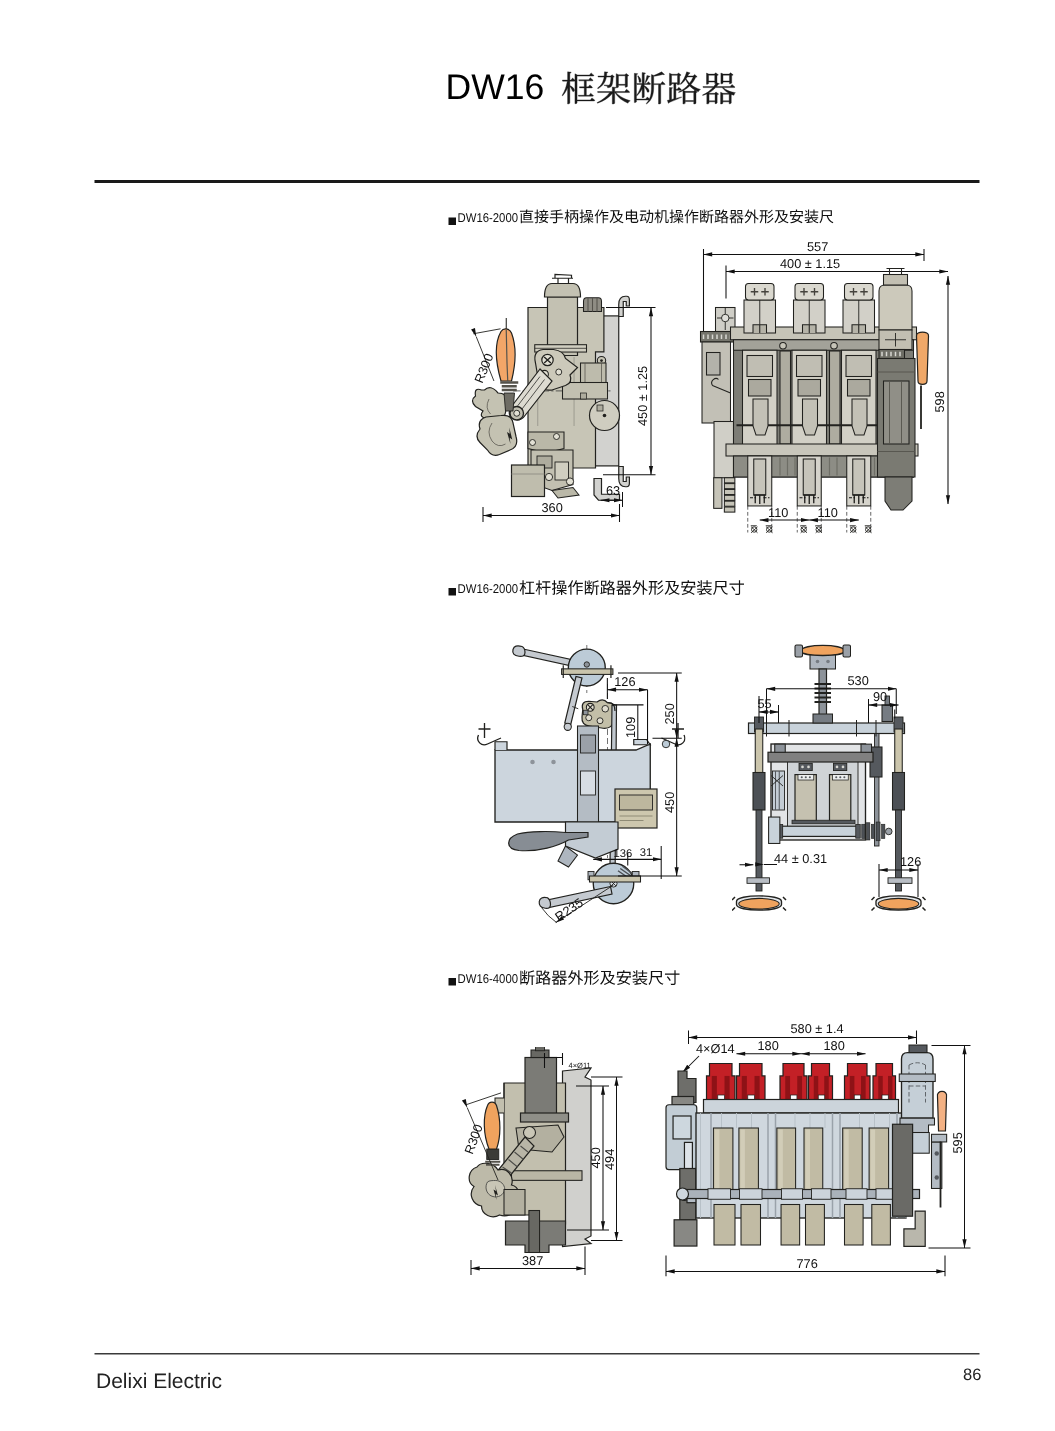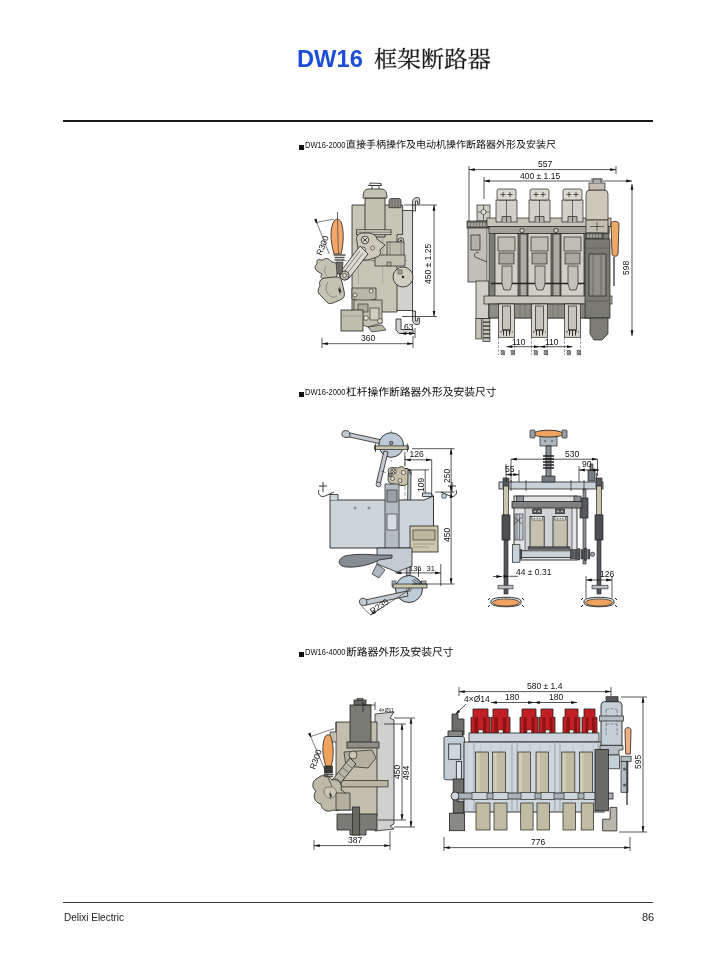--- a/index.html
+++ b/index.html
@@ -16,21 +16,21 @@
 <defs>
 <marker id="aL" markerWidth="6.5" markerHeight="4" refX="0.2" refY="2" orient="auto" markerUnits="userSpaceOnUse">
         <path d="M0,2 L6,0.6 L6,3.4 Z" fill="#111"></path>
       </marker>
 <marker id="aR" markerWidth="6.5" markerHeight="4" refX="5.8" refY="2" orient="auto" markerUnits="userSpaceOnUse">
         <path d="M6,2 L0,0.6 L0,3.4 Z" fill="#111"></path>
       </marker>
 </defs>
 </svg>
 
-<div class="abs" style="left:297px;top:48px;font-weight:bold;font-size:23.7px;color:#1d4ed8;line-height:1;text-align:center;">DW16</div>
+<div class="abs" style="left:297px;top:48px;font-weight:normal;font-size:23.7px;color:#000000;line-height:1;text-align:center;">DW16</div>
 
 <svg class="abs" style="left:374px;top:45px;" width="120" height="29" viewBox="0 -22.5 120 29">
     <path d="M9.3 -17.5V-14.1C8.6 -14.7 7.7 -15.5 7.7 -15.5L6.7 -14.1H5.9V-18.7C6.5 -18.8 6.7 -19 6.8 -19.4L4.4 -19.6V-14.1H0.9L1.1 -13.4H4.2C3.6 -9.9 2.5 -6.6 0.7 -3.9L1.1 -3.6C2.5 -5.2 3.6 -7 4.4 -9V1.8H4.8C5.3 1.8 5.9 1.5 5.9 1.2V-10C6.6 -9 7.4 -7.7 7.7 -6.7C9.1 -5.6 10.3 -8.4 5.9 -10.5V-13.4H8.9C9.1 -13.4 9.2 -13.5 9.3 -13.5V1.6H9.5C10.3 1.6 10.7 1.2 10.7 1.1V-0.2H22C22.3 -0.2 22.5 -0.3 22.6 -0.6C21.9 -1.3 20.6 -2.2 20.6 -2.2L19.6 -0.9H10.7V-16.8H21.4C21.7 -16.8 21.9 -17 22 -17.2C21.2 -17.9 20.1 -18.9 20.1 -18.9L19 -17.5H11L9.3 -18.3ZM12.3 -9.6 12.4 -8.9H15.5V-4H11.5L11.7 -3.4H21.1C21.4 -3.4 21.7 -3.5 21.7 -3.7C21 -4.4 19.8 -5.4 19.8 -5.4L18.8 -4H16.9V-8.9H20.4C20.8 -8.9 21 -9 21 -9.3C20.4 -10 19.2 -10.9 19.2 -10.9L18.2 -9.6H16.9V-13.6H20.8C21.1 -13.6 21.4 -13.8 21.4 -14C20.7 -14.7 19.5 -15.7 19.5 -15.7L18.5 -14.3H11.8L12 -13.6H15.5V-9.6Z M36.8 -17.6V-9H37C37.7 -9 38.3 -9.3 38.3 -9.5V-10.6H42.8V-9.4H43C43.5 -9.4 44.3 -9.8 44.3 -9.9V-16.7C44.7 -16.8 45.1 -17 45.2 -17.2L43.4 -18.5L42.6 -17.6H38.4L36.8 -18.4ZM42.8 -11.3H38.3V-17H42.8ZM29 -19.6C28.9 -18.7 28.9 -17.8 28.8 -16.8H24.6L24.8 -16.1H28.7C28.4 -13.6 27.3 -10.9 24.3 -8.7L24.7 -8.4C28.6 -10.6 29.8 -13.5 30.3 -16.1H33.3C33.2 -13.2 32.8 -11.3 32.3 -11C32.2 -10.8 31.9 -10.7 31.6 -10.7C31.1 -10.7 29.6 -10.8 28.9 -10.9L28.8 -10.5C29.6 -10.4 30.4 -10.2 30.7 -10C31 -9.8 31.1 -9.4 31.1 -9C31.9 -9 32.7 -9.2 33.3 -9.6C34.1 -10.3 34.6 -12.4 34.8 -16C35.2 -16.1 35.5 -16.2 35.6 -16.3L34 -17.7L33.1 -16.8H30.4C30.4 -17.5 30.5 -18.2 30.5 -18.8C31 -18.9 31.2 -19.1 31.3 -19.4ZM34.2 -9.5V-6.5H24.4L24.5 -5.8H32.5C30.6 -3.2 27.6 -0.7 24.1 0.9L24.3 1.3C28.5 -0.1 32 -2.4 34.2 -5.2V1.8H34.5C35.1 1.8 35.8 1.5 35.8 1.3V-5.8H35.9C37.9 -2.6 41.2 -0 44.7 1.3C44.9 0.5 45.4 -0 46.1 -0.1L46.1 -0.4C42.6 -1.2 38.8 -3.3 36.6 -5.8H45.2C45.5 -5.8 45.8 -5.9 45.8 -6.2C45 -7 43.7 -8 43.7 -8L42.5 -6.5H35.8V-8.6C36.4 -8.7 36.6 -8.9 36.7 -9.2Z M51.4 -17 51.1 -16.9C51.6 -15.8 52.1 -14.1 52.1 -12.8C53.2 -11.6 54.5 -14.3 51.4 -17ZM57.3 -17.2C57 -15.6 56.5 -13.8 56.1 -12.6L56.5 -12.4C57.2 -13.4 58 -14.9 58.5 -16.1C59 -16.1 59.3 -16.3 59.4 -16.6ZM54.1 -19.1V-11.9H50.5L50.7 -11.2H53.7C53 -8.6 51.9 -6 50.4 -4L50.7 -3.7C52.1 -5 53.3 -6.6 54.1 -8.3V-2.4H54.4C54.9 -2.4 55.5 -2.7 55.5 -2.9V-9.8C56.3 -8.8 57.3 -7.3 57.5 -6.2C58.9 -5.1 60 -8.1 55.5 -10.3V-11.2H59.2C59.5 -11.2 59.7 -11.3 59.8 -11.6C59.2 -12.2 58.2 -13 58.2 -13L57.3 -11.9H55.5V-18.2C56.1 -18.3 56.3 -18.5 56.3 -18.8ZM67.1 -19.6C65.9 -18.9 63.8 -17.9 61.9 -17.2L60.3 -17.8V-9.8C60.3 -6.8 60.1 -4 59 -1.6L57.5 -2.8L56.5 -1.5H50.3V-17.8C50.9 -17.9 51.1 -18.1 51.1 -18.4L48.9 -18.6V0.9H49.2C49.7 0.9 50.3 0.6 50.3 0.4V-0.8H58.6C58.1 0 57.5 0.8 56.8 1.5L57.1 1.8C61.3 -1.2 61.8 -5.7 61.8 -9.8V-11.1H65V1.8H65.3C66.1 1.8 66.5 1.5 66.5 1.3V-11.1H68.9C69.2 -11.1 69.5 -11.2 69.5 -11.4C68.8 -12.1 67.6 -13.1 67.6 -13.1L66.5 -11.7H61.8V-16.6C63.9 -16.9 66.3 -17.5 67.8 -17.9C68.4 -17.7 68.8 -17.7 69 -17.9Z M83.8 -19.6C82.9 -16.3 81.2 -13.3 79.5 -11.5L79.8 -11.2C81 -12.1 82.1 -13.2 83.1 -14.5C83.6 -13.3 84.3 -12.2 85 -11.2C83.3 -9.1 81 -7.4 78.3 -6.1L78.5 -5.8C79.5 -6.1 80.4 -6.5 81.3 -7V1.8H81.5C82.3 1.8 82.8 1.5 82.8 1.4V0.2H88.5V1.8H88.8C89.5 1.8 90 1.4 90 1.3V-5.8C90.5 -5.8 90.8 -6 90.9 -6.2L89.2 -7.5L88.5 -6.6H83L81.6 -7.2C83.2 -8 84.6 -9.1 85.8 -10.2C87.3 -8.7 89.1 -7.4 91.6 -6.4C91.8 -7.1 92.3 -7.5 92.9 -7.7L92.9 -7.9C90.3 -8.6 88.2 -9.7 86.6 -11.1C88 -12.6 89 -14.3 89.8 -16C90.3 -16.1 90.6 -16.1 90.8 -16.3L89.1 -17.9L88.1 -16.9H84.5C84.8 -17.4 85 -17.9 85.2 -18.4C85.7 -18.4 86 -18.6 86.1 -18.9ZM82.8 -0.5V-5.9H88.5V-0.5ZM88.1 -16.2C87.5 -14.7 86.7 -13.3 85.7 -12C84.8 -12.9 84.1 -13.9 83.4 -15C83.7 -15.4 83.9 -15.8 84.2 -16.2ZM77.7 -17.3V-12.4H73.7V-17.3ZM72.3 -18V-10.5H72.5C73.2 -10.5 73.7 -10.9 73.7 -11V-11.7H75.2V-1.6L73.7 -1.2V-8.4C74.1 -8.5 74.3 -8.7 74.4 -9L72.3 -9.2V-0.9L70.9 -0.6L71.6 1.4C71.9 1.3 72.1 1.1 72.2 0.8C75.7 -0.6 78.4 -1.7 80.4 -2.6L80.3 -2.9L76.6 -1.9V-7.3H79.7C80 -7.3 80.2 -7.5 80.3 -7.7C79.6 -8.4 78.5 -9.3 78.5 -9.3L77.5 -8H76.6V-11.7H77.7V-10.9H77.9C78.4 -10.9 79.1 -11.2 79.1 -11.3V-17C79.6 -17.1 80 -17.3 80.1 -17.5L78.3 -18.9L77.5 -18H74L72.3 -18.7Z M94.6 -9.8 94.8 -9.1H101.3C99.6 -7.2 97.4 -5.4 94.3 -4.2L94.5 -3.9C95.5 -4.2 96.4 -4.5 97.2 -4.9V1.8H97.4C98 1.8 98.7 1.5 98.7 1.4V0.4H102.7V1.6H102.9C103.4 1.6 104.1 1.2 104.1 1.1V-4.3C104.6 -4.4 105 -4.6 105.1 -4.8L103.3 -6.2L102.4 -5.3H98.8L98.4 -5.5C100.4 -6.5 102 -7.8 103.1 -9.1H107.4C108.6 -7.6 109.9 -6.4 111.9 -5.3L111.9 -5.3H108L106.4 -6V1.8H106.7C107.3 1.8 107.9 1.5 107.9 1.3V0.4H112.1V1.7H112.3C112.8 1.7 113.5 1.4 113.5 1.2V-4.3L114 -4.4L115.3 -4C115.4 -4.8 115.8 -5.3 116.2 -5.5L116.2 -5.7C112.4 -6.3 109.8 -7.5 108.1 -9.1H115.4C115.7 -9.1 116 -9.2 116 -9.5C115.2 -10.2 114 -11.2 114 -11.2L112.8 -9.8H103.7C104.1 -10.3 104.5 -10.8 104.8 -11.3C105.2 -11.2 105.5 -11.4 105.7 -11.6L103.9 -12.3L104 -12.4V-17.2C104.4 -17.2 104.8 -17.4 104.9 -17.6L103.1 -19L102.3 -18.1H98.5L97 -18.8V-11.3H97.2C97.8 -11.3 98.4 -11.6 98.4 -11.8V-12.8H102.5V-11.8H102.7C102.9 -11.8 103 -11.9 103.2 -11.9C102.8 -11.2 102.4 -10.5 101.8 -9.8ZM98.4 -13.5V-17.4H102.5V-13.5ZM106.6 -18.1V-11.6H106.8C107.4 -11.6 108 -11.9 108 -12V-12.8H112.3V-11.7H112.6C113 -11.7 113.8 -12.1 113.8 -12.2V-17.1C114.3 -17.2 114.7 -17.4 114.8 -17.6L113 -19L112.1 -18.1H108.2L106.6 -18.8ZM108 -13.5V-17.4H112.3V-13.5ZM98.7 -0.3V-4.6H102.7V-0.3ZM107.9 -0.3V-4.6H112.1V-0.3Z" fill="#1a1a1a" stroke="#1a1a1a" stroke-width="0.25"></path>
   </svg>
 
 <div class="abs" style="left:63px;top:120px;width:590px;height:2px;background:#1a1a1a;"></div>
 
 <div class="abs" style="left:298.5px;top:144.5px;width:5px;height:5px;background:#111;"></div>
 
 <div class="abs" style="left:305px;top:141px;font-size:8.5px;color:#111;line-height:1;transform:scaleX(0.89);transform-origin:0 0;">DW16-2000</div>
@@ -885,15 +885,15 @@
 
   <rect x="180" y="79.2" width="10.1" height="5.1" fill="#b4bcc4" stroke="#22221f" stroke-width="0.7"></rect>
 
   <path d="M186,84 L186,128" stroke="#22221f" stroke-width="1.2"></path>
 
   <path d="M169.1,130.4 L175.8,130.4 L175.8,153.9 L161.6,153.9 L161.6,142.2 L169.1,142.2 Z" fill="#b9b7ac" stroke="#22221f" stroke-width="0.8"></path>
 </svg>
 
 <div class="abs" style="left:63px;top:902px;width:590px;height:1.2px;background:#3a3a3a;"></div>
 
-<div class="abs" style="left:64px;top:911.5px;font-size:10px;color:#222;">Delixi Electric</div>
+<div class="abs" style="left:64px;top:911.5px;font-size:14px;color:#222;">Delixi Electric</div>
 
 <div class="abs" style="left:642px;top:911px;font-size:11px;color:#222;">86</div>
 
 </body></html>

